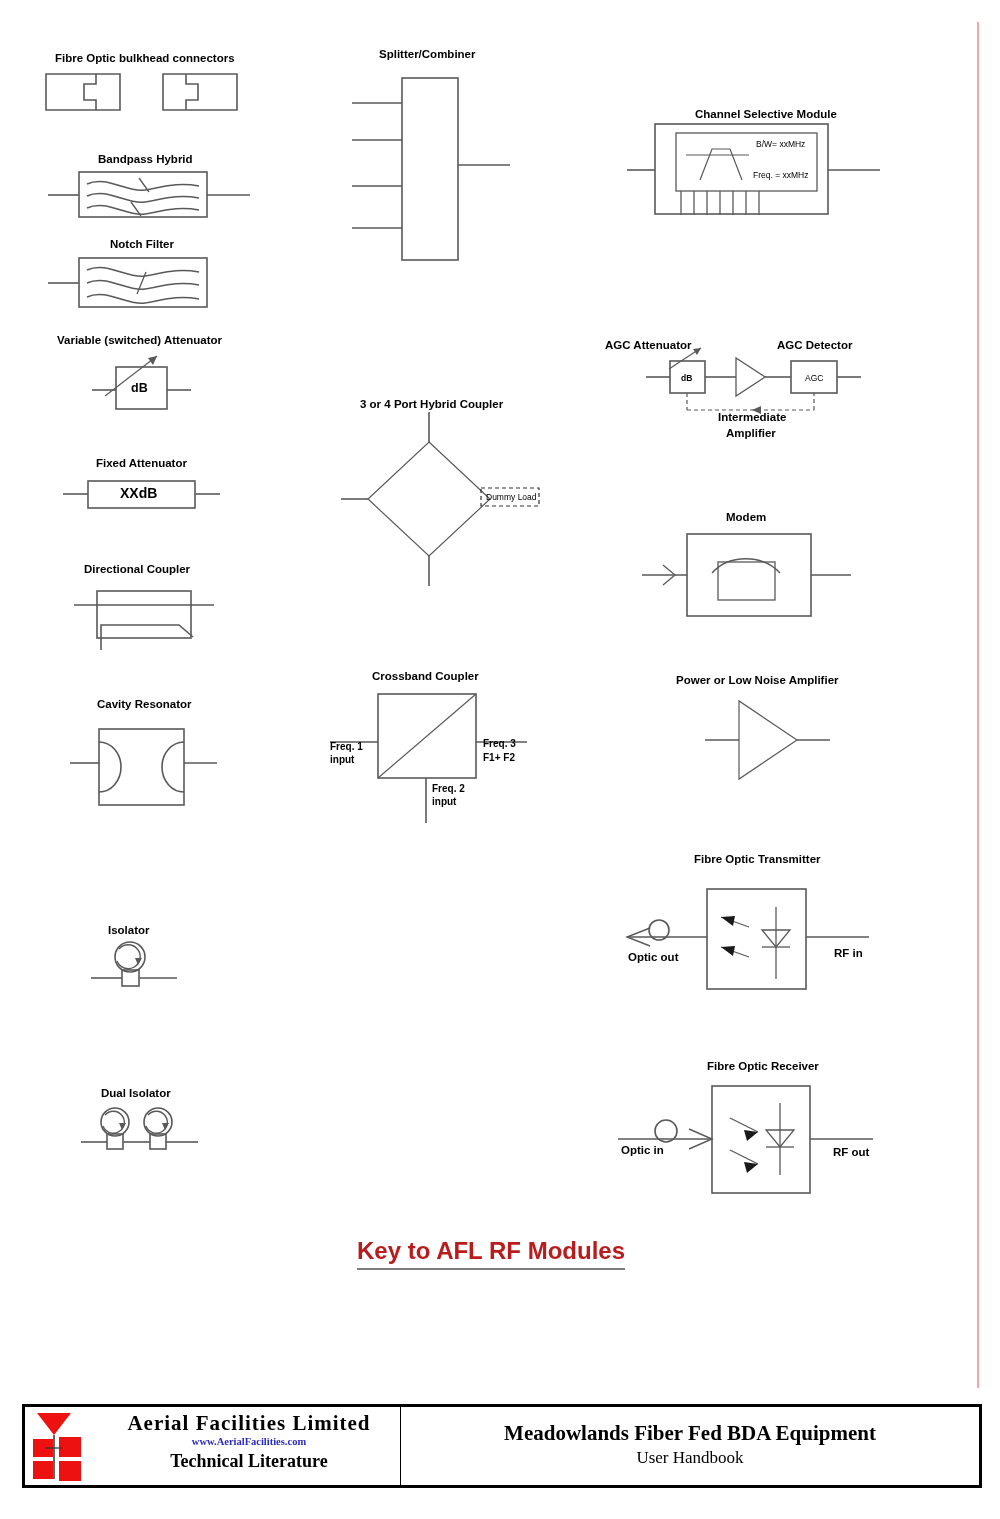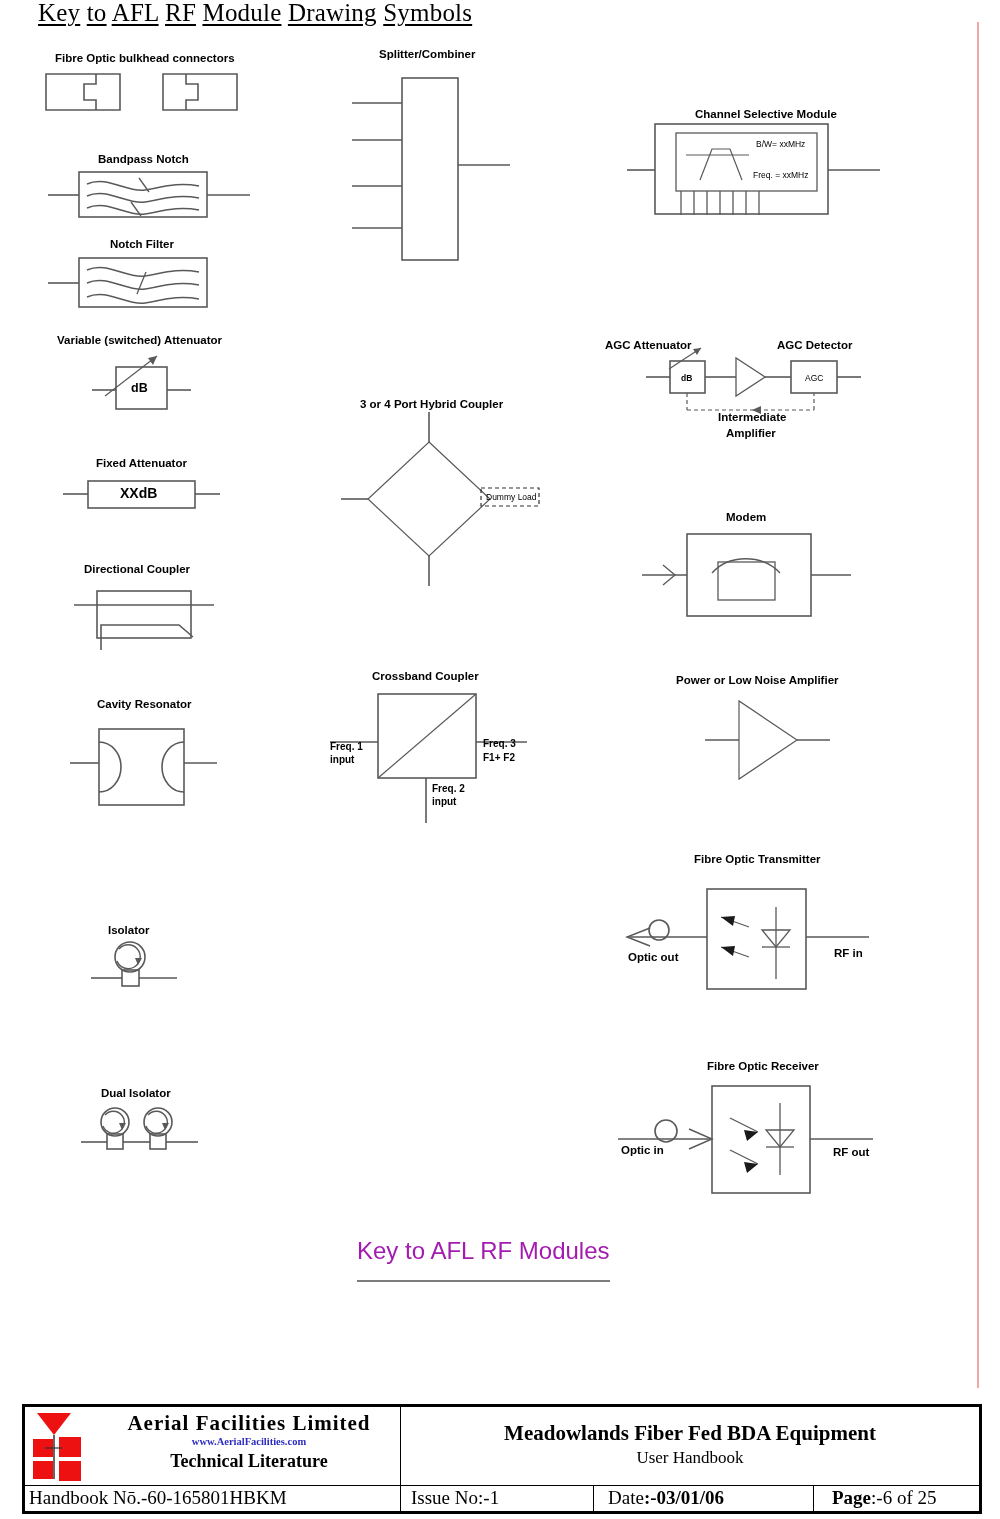--- a/index.html
+++ b/index.html
@@ -14,21 +14,21 @@
   .margin-rule{position:absolute;left:977px;top:22px;width:2px;height:1366px;background:#f3a6a6;}
 
   
   .canvas{position:absolute;left:0;top:0;width:1000px;height:1310px;}
 
   
   .lbl{position:absolute;font-family:"Liberation Sans",sans-serif;font-weight:bold;font-size:11.5px;line-height:13px;color:#000;white-space:nowrap;}
   .lbl.sm{font-size:10px;font-weight:bold;}
   .lbl.tiny{font-size:8.5px;font-weight:normal;}
 
-  .caption{position:absolute;left:357px;top:1237px;font-family:"Liberation Sans",sans-serif;font-weight:normal;font-size:24px;color:#a21caf;border-bottom:2px solid #7d7d7d;padding-bottom:15px;white-space:nowrap;}
+  .caption{position:absolute;left:357px;top:1237px;font-family:"Liberation Sans",sans-serif;font-weight:bold;font-size:24px;color:#b91c1c;border-bottom:2px solid #7d7d7d;padding-bottom:3px;white-space:nowrap;}
 
   
   .footer{position:absolute;left:22px;top:1404px;width:956px;border:2px solid #000;border-collapse:collapse;}
   .footer table{border-collapse:collapse;width:100%;}
   .footer td{border:1px solid #000;font-family:"Liberation Serif",serif;font-size:19px;padding:0;vertical-align:middle;}
   .cell-logo{width:375px;height:78px;padding:0 !important;}
   .cell-title{text-align:center;padding:3px 0 6px 0 !important;}
   .ftitle{font-family:"Liberation Serif",serif;font-weight:bold;font-size:21px;line-height:25px;}
   .fsub{font-family:"Liberation Serif",serif;font-size:17px;line-height:23px;}
   .cell-hb{padding:1px 0 2px 4px !important;font-size:19.5px;white-space:nowrap;}
@@ -43,29 +43,20 @@
   .logo-text{position:absolute;left:78px;top:4px;width:292px;text-align:center;}
   .logo-l1{font-family:"Liberation Serif",serif;font-weight:bold;font-size:21px;letter-spacing:1px;line-height:24px;}
   .logo-l2{font-family:"Liberation Serif",serif;font-weight:bold;font-size:10.5px;color:#2c2cc0;line-height:14px;}
   .logo-l3{font-family:"Liberation Serif",serif;font-weight:bold;font-size:18px;line-height:24px;}
 </style>
 </head>
 <body>
 
 <div class="page">
 
-  <div class="doc-title">
-    <span>Key</span>
-    <span>to</span>
-    <span>AFL</span>
-    <span>RF</span>
-    <span>Module</span>
-    <span>Drawing</span>
-    <span>Symbols</span>
-  </div>
 
   <div class="margin-rule"></div>
 
   <svg class="canvas" viewBox="0 0 1000 1310">
     <g fill="none" stroke="#595959" stroke-width="1.6">
 
       <g>
         <path d="M46,74 h74 v36 h-74 z"></path>
         <path d="M96,74 v10 h-12 v16 h12 v10"></path>
       </g>
@@ -256,21 +247,21 @@
 
         <path d="M780,1103 v72" stroke-width="1.3"></path>
         <path d="M766,1130 h28 l-14,17 z" stroke-width="1.3"></path>
         <path d="M766,1147 h28" stroke-width="1.3"></path>
         <path d="M810,1139 h63"></path>
       </g>
     </g>
   </svg>
 
   <div class="lbl" style="left:55px;top:52px;">Fibre Optic bulkhead connectors</div>
-  <div class="lbl" style="left:98px;top:153px;">Bandpass Notch</div>
+  <div class="lbl" style="left:98px;top:153px;">Bandpass Hybrid</div>
   <div class="lbl" style="left:110px;top:238px;">Notch Filter</div>
   <div class="lbl" style="left:57px;top:334px;">Variable (switched) Attenuator</div>
   <div class="lbl" style="left:131px;top:382px;font-size:12.5px;">dB</div>
   <div class="lbl" style="left:96px;top:457px;">Fixed Attenuator</div>
   <div class="lbl" style="left:120px;top:487px;font-size:14px;">XXdB</div>
   <div class="lbl" style="left:84px;top:563px;">Directional Coupler</div>
   <div class="lbl" style="left:97px;top:698px;">Cavity Resonator</div>
   <div class="lbl" style="left:108px;top:924px;">Isolator</div>
   <div class="lbl" style="left:101px;top:1087px;">Dual Isolator</div>
 
@@ -330,23 +321,17 @@
               <div class="logo-l2">www.AerialFacilities.com</div>
               <div class="logo-l3">Technical Literature</div>
             </div>
           </div>
         </td>
         <td class="cell-title" colspan="3">
           <div class="ftitle">Meadowlands Fiber Fed BDA Equipment</div>
           <div class="fsub">User Handbook</div>
         </td>
       </tr>
-      <tr>
-        <td class="cell-hb">Handbook Nō.-60-165801HBKM</td>
-        <td class="cell-issue" style="width:182px;"><span>Issue No:-</span><span>1</span></td>
-        <td class="cell-date" style="width:205px;"><span>Date</span><span class="b">:-03/01/06</span></td>
-        <td class="cell-page"><span class="b">Page</span><span>:-6 of 25</span></td>
-      </tr>
     </tbody>
       </table>
   </div>
 
 </div>
 
 </body></html>

